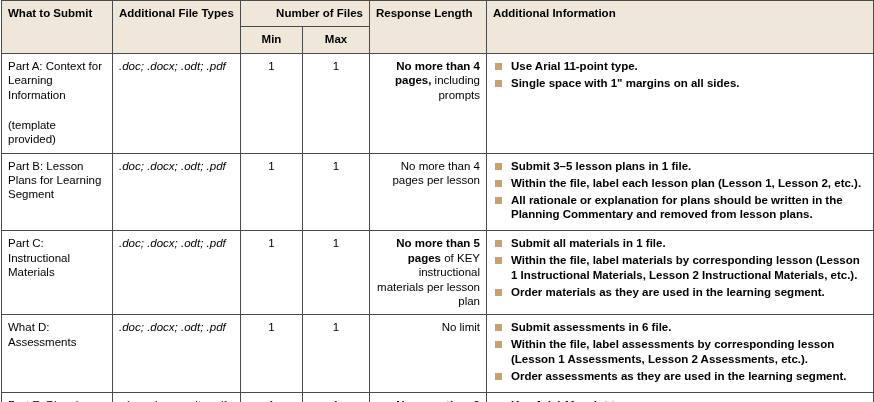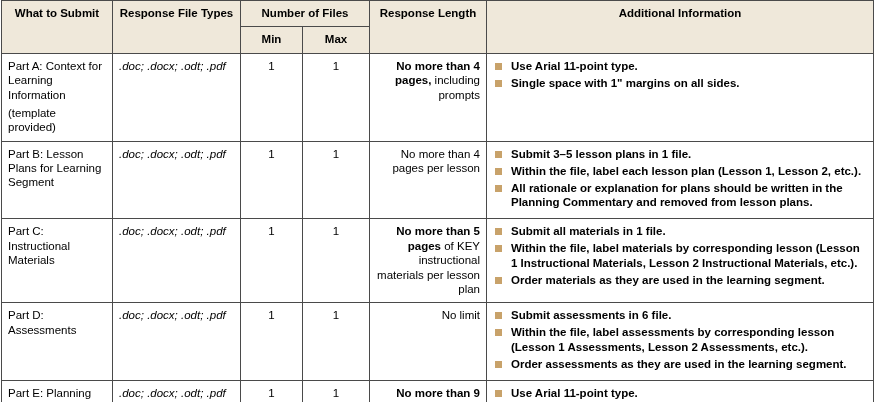--- a/index.html
+++ b/index.html
@@ -29,25 +29,25 @@
     border: 1px solid #4a4a4a;
     vertical-align: top;
     padding: 5px 6px 6px 6px;
     font-size: 11.5px;
     line-height: 1.25;
   }
   thead th {
     background: #efe8da;
     font-weight: bold;
     font-size: 12px;
-    text-align: center;
+    text-align: left;
     vertical-align: top;
   }
   th.numfiles-group {
-    text-align: center;
+    text-align: right;
     padding-bottom: 4px;
   }
   th.minmax {
     text-align: center;
     font-weight: bold;
     font-size: 12px;
     padding-top: 4px;
     padding-bottom: 4px;
     margin-left: 28px;
   }
@@ -97,36 +97,36 @@
       <col class="c-what">
       <col class="c-types">
       <col class="c-min">
       <col class="c-max">
       <col class="c-resp">
       <col class="c-addl">
     </colgroup>
     <thead>
       <tr>
         <th rowspan="2">What to Submit</th>
-        <th rowspan="2">Response File Types</th>
+        <th rowspan="2">Additional File Types</th>
         <th colspan="2" class="numfiles-group">Number of Files</th>
         <th rowspan="2">Response Length</th>
         <th rowspan="2">Additional Information</th>
       </tr>
       <tr>
         <th class="minmax">Min</th>
         <th class="minmax">Max</th>
       </tr>
     </thead>
     <tbody>
 
       <tr>
         <td class="what">
           <span>Part A: Context for Learning Information</span>
-          <div style="margin-top:4px;">(template provided)</div>
+          <div style="margin-top:16px;">(template provided)</div>
         </td>
         <td class="types">.doc; .docx; .odt; .pdf</td>
         <td class="num">1</td>
         <td class="num">1</td>
         <td class="resp"><span class="bold">No more than 4 pages,</span><span> including prompts</span></td>
         <td class="addl">
           <ul class="bullets">
             <li>Use Arial 11-point type.</li>
             <li>Single space with 1" margins on all sides.</li>
           </ul>
@@ -162,21 +162,21 @@
           <ul class="bullets">
             <li>Submit all materials in 1 file.</li>
             <li>Within the file, label materials by corresponding lesson (Lesson 1 Instructional Materials, Lesson 2 Instructional Materials, etc.).</li>
             <li>Order materials as they are used in the learning segment.</li>
           </ul>
         </td>
       </tr>
 
       <tr>
         <td class="what">
-          <span>Part D: Assessments</span>
+          <span>What D: Assessments</span>
         </td>
         <td class="types">.doc; .docx; .odt; .pdf</td>
         <td class="num">1</td>
         <td class="num">1</td>
         <td class="resp"><span class="bold"></span><span>No limit</span></td>
         <td class="addl">
           <ul class="bullets">
             <li>Submit assessments in 6 file.</li>
             <li>Within the file, label assessments by corresponding lesson (Lesson 1 Assessments, Lesson 2 Assessments, etc.).</li>
             <li>Order assessments as they are used in the learning segment.</li>

